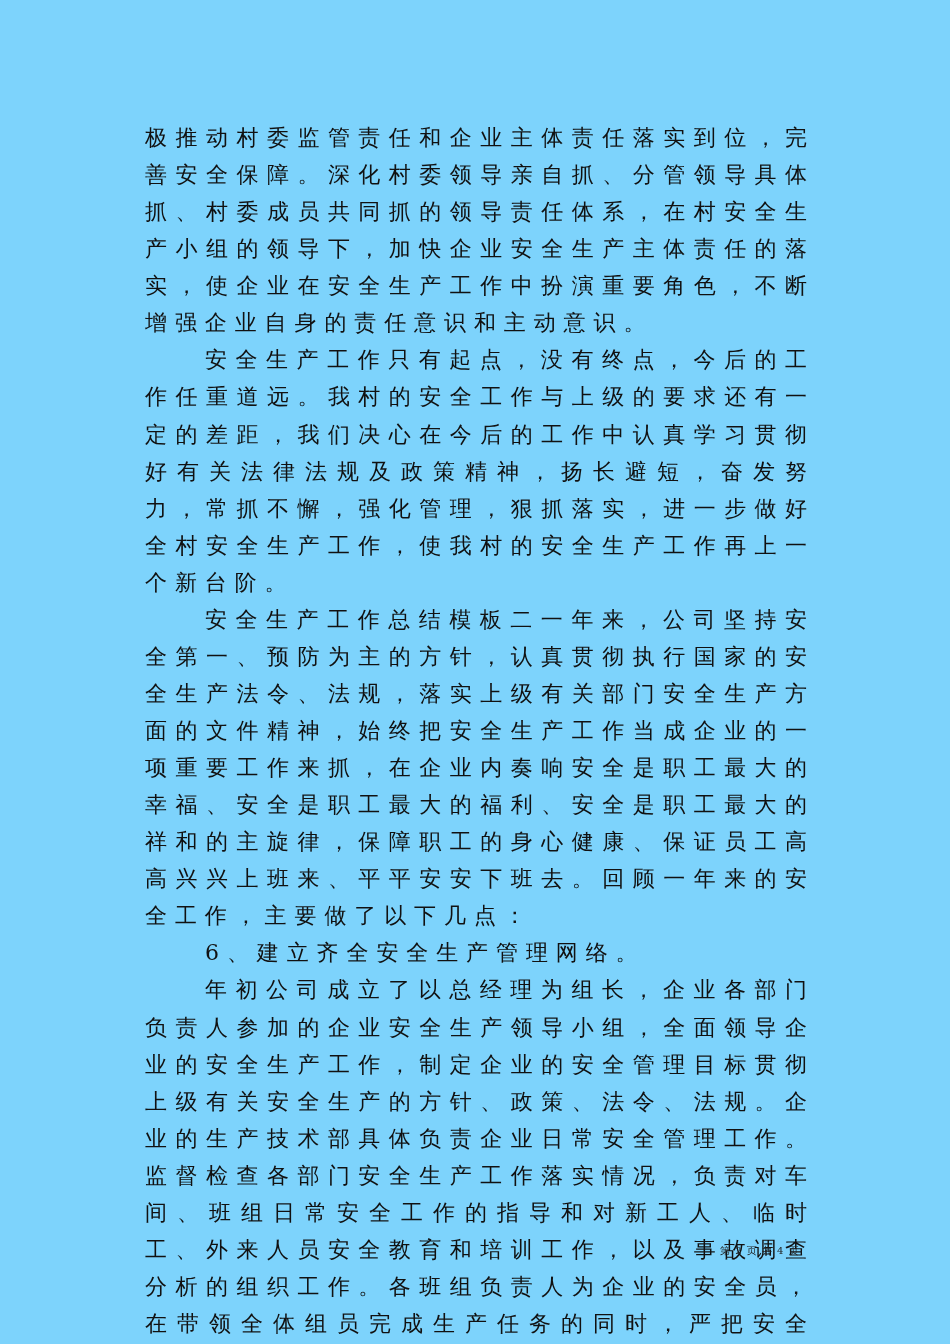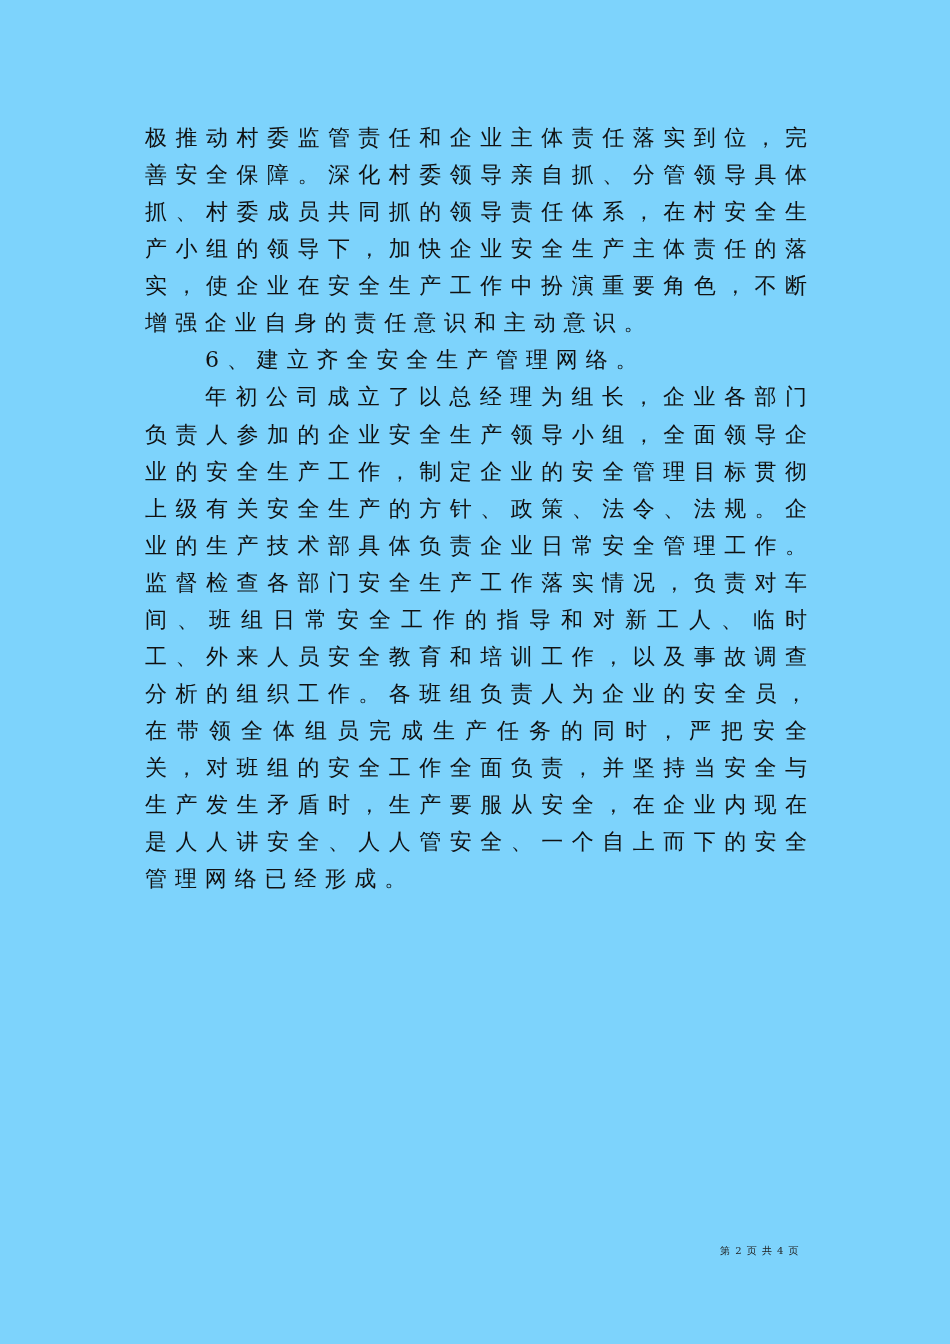--- a/index.html
+++ b/index.html
@@ -18,17 +18,19 @@
     font-family: "DejaVu Serif", "Liberation Serif", serif;
     font-size: 10px; color: #222222; letter-spacing: 1px; white-space: nowrap;
   }
 </style>
 </head>
 <body>
 
 <div class="page">
   <div class="content">
     <p class="para">极推动村委监管责任和企业主体责任落实到位，完善安全保障。深化村委领导亲自抓、分管领导具体抓、村委成员共同抓的领导责任体系，在村安全生产小组的领导下，加快企业安全生产主体责任的落实，使企业在安全生产工作中扮演重要角色，不断增强企业自身的责任意识和主动意识。</p>
+    <p class="para indent">安全生产工作只有起点，没有终点，今后的工作任重道远。我村的安全工作与上级的要求还有一定的差距，我们决心在今后的工作中认真学习贯彻好有关法律法规及政策精神，扬长避短，奋发努力，常抓不懈，强化管理，狠抓落实，进一步做好全村安全生产工作，使我村的安全生产工作再上一个新台阶。</p>
+    <p class="para indent">安全生产工作总结模板二一年来，公司坚持安全第一、预防为主的方针，认真贯彻执行国家的安全生产法令、法规，落实上级有关部门安全生产方面的文件精神，始终把安全生产工作当成企业的一项重要工作来抓，在企业内奏响安全是职工最大的幸福、安全是职工最大的福利、安全是职工最大的祥和的主旋律，保障职工的身心健康、保证员工高高兴兴上班来、平平安安下班去。回顾一年来的安全工作，主要做了以下几点：</p>
     <p class="para indent">6、建立齐全安全生产管理网络。</p>
     <p class="para indent">年初公司成立了以总经理为组长，企业各部门负责人参加的企业安全生产领导小组，全面领导企业的安全生产工作，制定企业的安全管理目标贯彻上级有关安全生产的方针、政策、法令、法规。企业的生产技术部具体负责企业日常安全管理工作。监督检查各部门安全生产工作落实情况，负责对车间、班组日常安全工作的指导和对新工人、临时工、外来人员安全教育和培训工作，以及事故调查分析的组织工作。各班组负责人为企业的安全员，在带领全体组员完成生产任务的同时，严把安全关，对班组的安全工作全面负责，并坚持当安全与生产发生矛盾时，生产要服从安全，在企业内现在是人人讲安全、人人管安全、一个自上而下的安全管理网络已经形成。</p>
   </div>
   <div class="footer">第 2 页 共 4 页</div>
 </div>
 
 </body></html>

